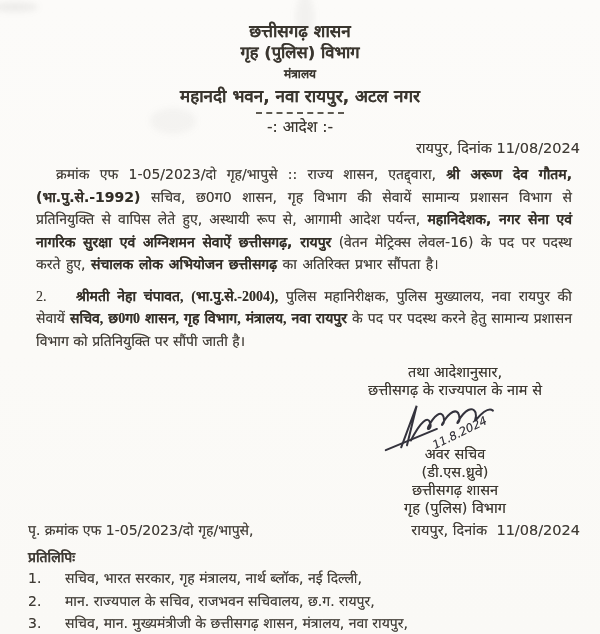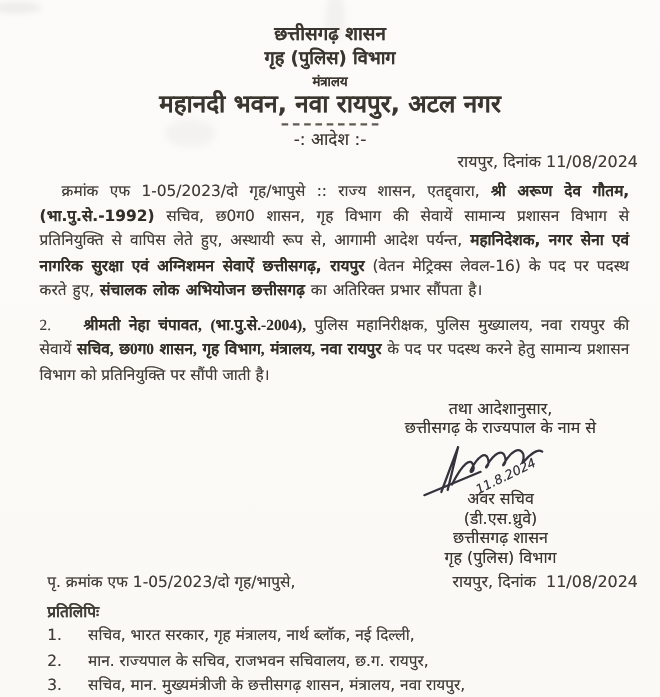--- a/index.html
+++ b/index.html
@@ -12,39 +12,39 @@
   }
   .smudge{position:absolute;background:rgba(110,110,110,0.10);filter:blur(3px);border-radius:50%;}
   .sm1{left:-8px;top:2px;width:46px;height:10px;}
   .sm2{left:296px;top:-6px;width:18px;height:44px;background:rgba(120,120,120,0.07);}
   .sm3{left:150px;top:108px;width:46px;height:26px;background:rgba(120,120,120,0.06);}
 
   .header{padding-top:20px;text-align:center;font-weight:bold;color:#3a362f;}
   .h-line1{font-size:17px;line-height:22px;}
   .h-line2{font-size:16.5px;line-height:22px;}
   .h-line3{font-size:12px;line-height:21px;}
-  .h-line4{font-size:22px;line-height:22px;}
+  .h-line4{font-size:17px;line-height:22px;}
   .divider{width:88px;border-top:2.2px dashed #5f5b53;margin:5px auto 3px auto;height:0;}
   .order-title{font-size:15.5px;font-weight:normal;line-height:20px;color:#3a362f;}
 
   .dateline-top{text-align:right;padding-right:20px;font-size:14.5px;line-height:20px;margin-top:1px;white-space:pre;}
 
   .para{font-size:14px;line-height:22.5px;text-align:justify;margin:0 28px 0 36px;word-spacing:1px;}
   .para1{margin-top:5px;text-indent:20px;}
   .para2{margin-top:10px;font-family:Liberation Serif, serif;}
   .b{font-weight:bold;color:#332f28;}
   .p2num{display:inline-block;width:40px;font-size:14px;}
 
   .closing{position:absolute;top:363px;right:14px;width:262px;text-align:center;font-size:14.5px;line-height:19.5px;color:#3a362f;}
   .closing .sig-wrap{margin:0 auto;margin-top:0px;margin-bottom:-10px;width:170px;height:56px;position:relative;left:8px;}
   .hw{font-size:12px;font-style:italic;fill:#33323c;font-family:"DejaVu Sans",sans-serif;}
   .sig-name{margin-top:0px;}
   .closing-block{line-height:18px;}
 
-  .footer{position:absolute;left:0;right:0;top:520px;padding:0 20px 0 43px;font-size:14px;}
+  .footer{position:absolute;left:0;right:0;top:520px;padding:0 20px 0 28px;font-size:14px;}
   .ref-row{display:flex;justify-content:space-between;align-items:baseline;line-height:20px;}
   .ref-left{white-space:pre;}
   .ref-right{white-space:pre;font-size:14.5px;}
   .copies-label{margin-top:7px;line-height:20px;font-weight:bold;}
   .copy-row{display:flex;line-height:21.5px;margin-top:1px;}
   .copy-num{width:37px;flex:0 0 37px;}
   .copy-text{flex:1;}
 </style>
 </head>
 <body>

